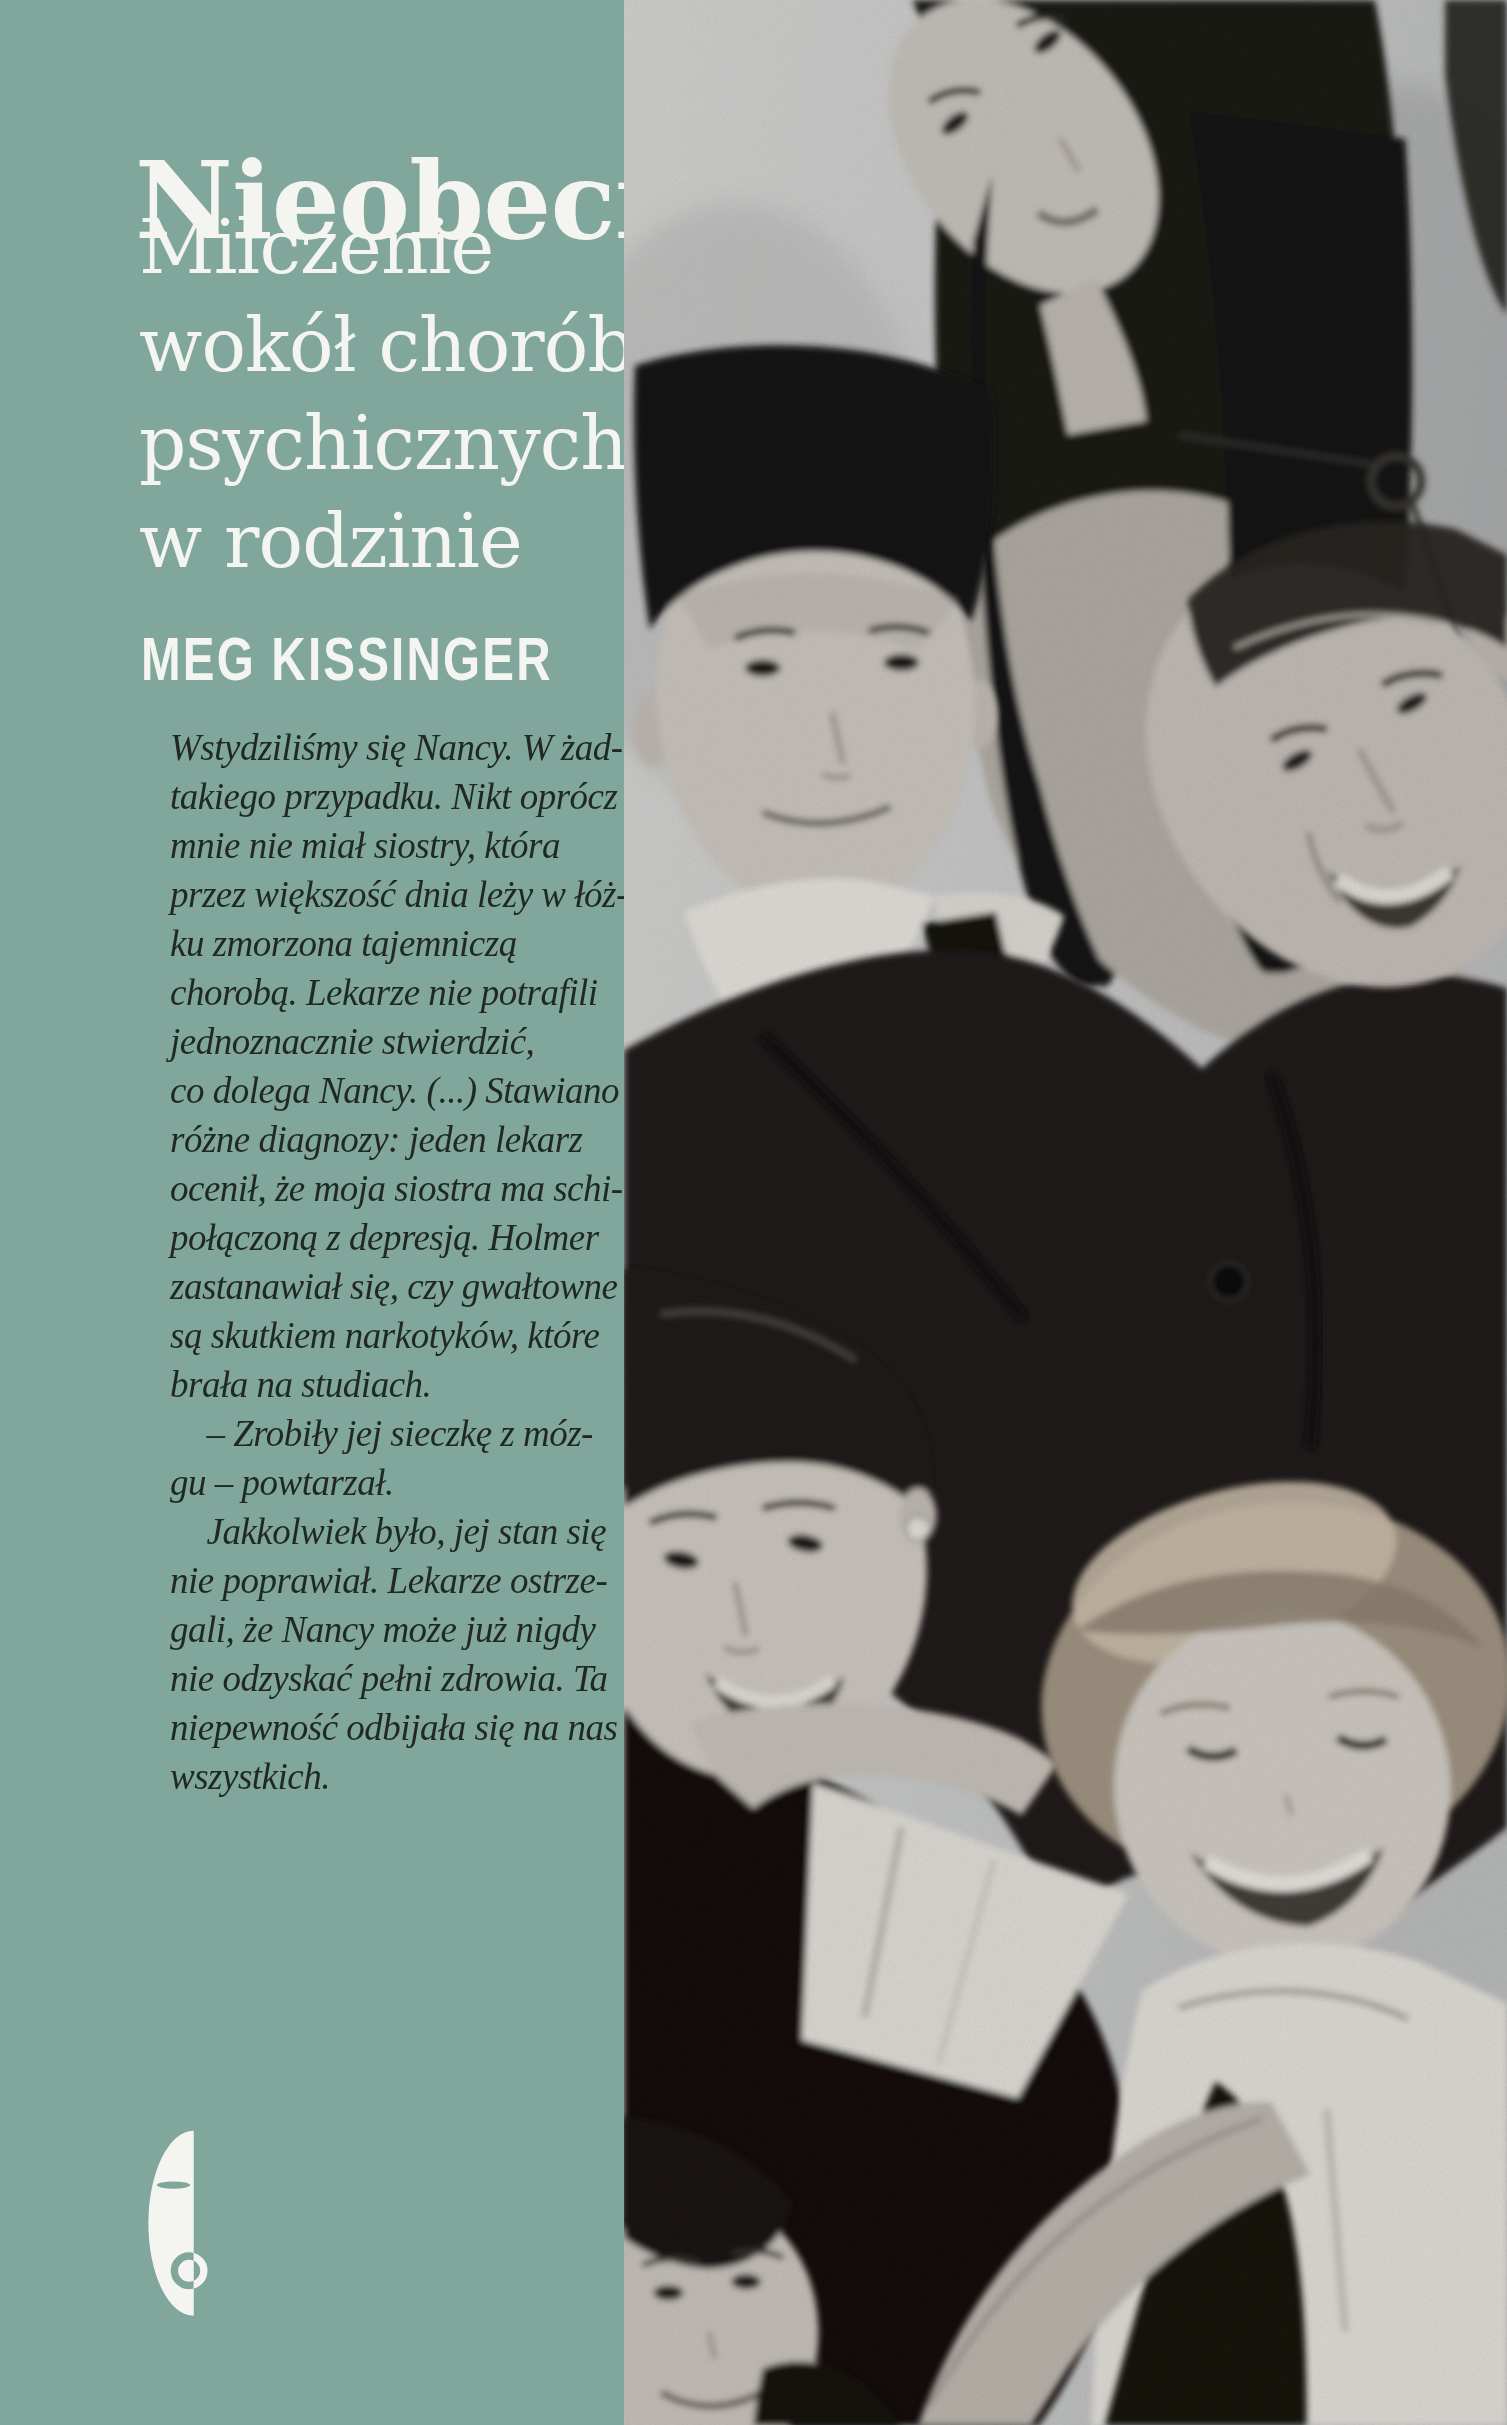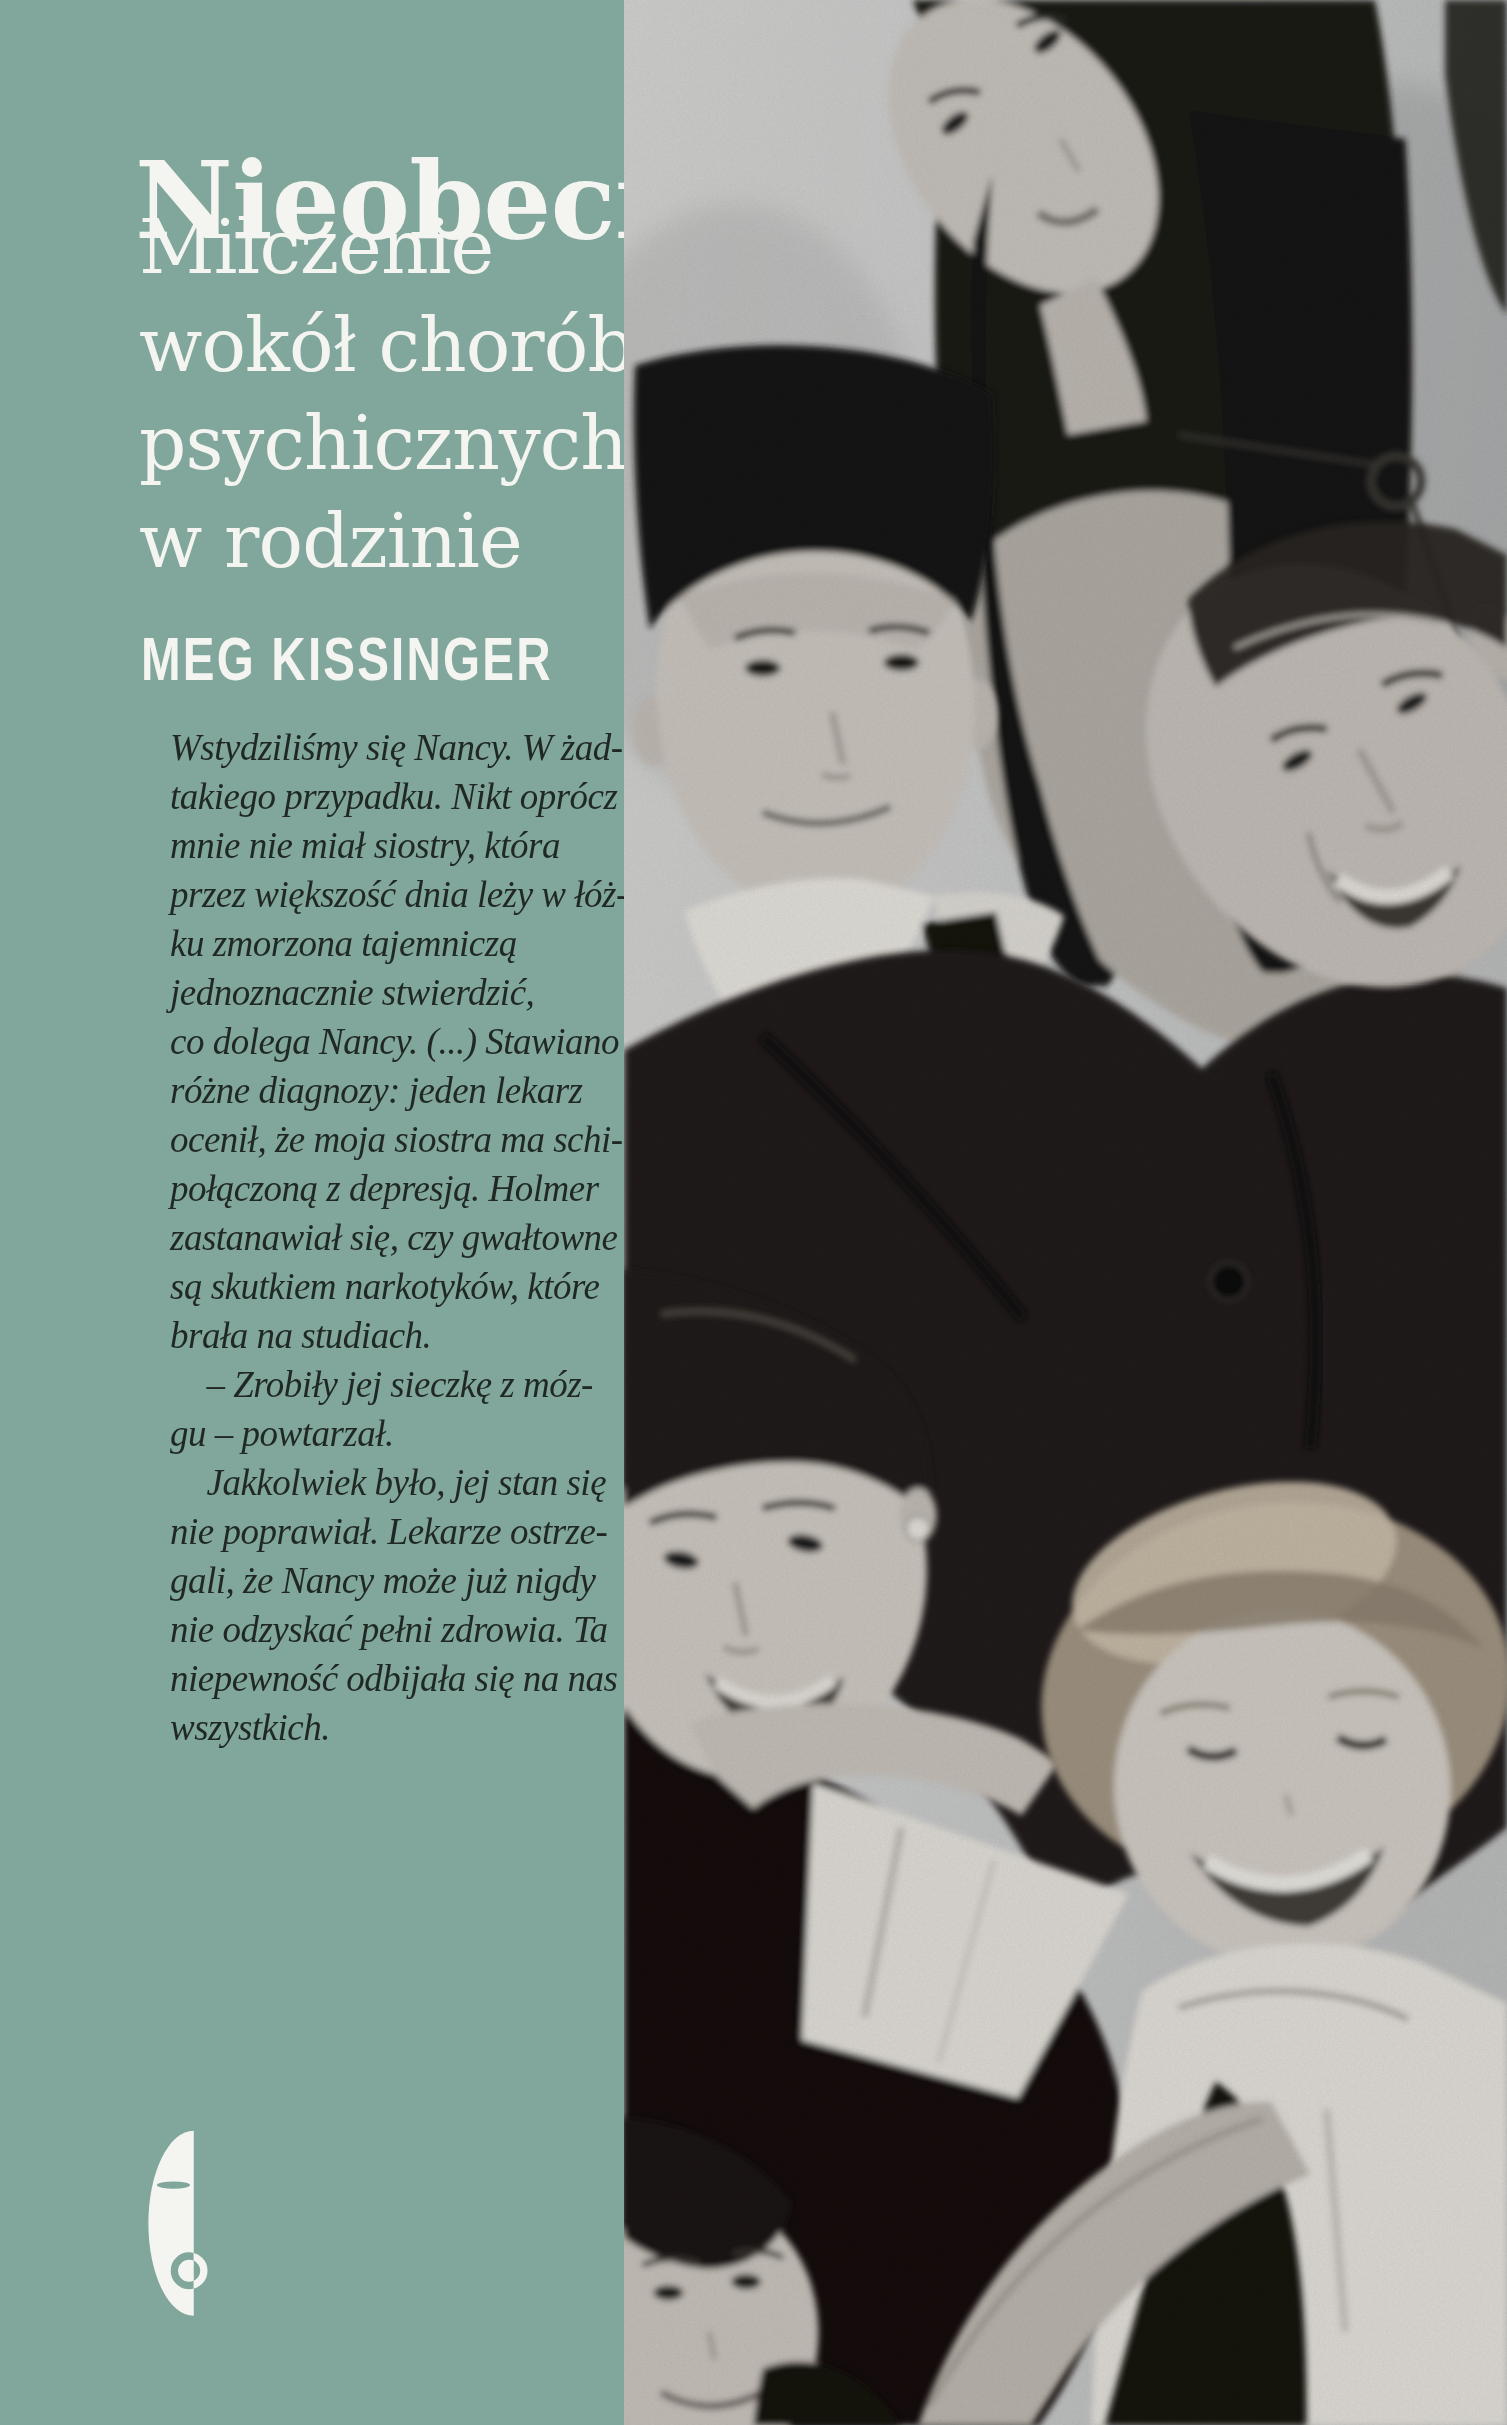--- a/index.html
+++ b/index.html
@@ -61,20 +61,21 @@
       </div>
 
     <div class="author">MEG KISSINGER</div>
 
     <div class="excerpt">
         <div class="line">Wstydziliśmy się Nancy. W żad-</div>
         <div class="line">takiego przypadku. Nikt oprócz</div>
         <div class="line">mnie nie miał siostry, która</div>
         <div class="line">przez większość dnia leży w łóż-</div>
         <div class="line">ku zmorzona tajemniczą</div>
+        <div class="line">chorobą. Lekarze nie potrafili</div>
         <div class="line">jednoznacznie stwierdzić,</div>
         <div class="line">co dolega Nancy. (...) Stawiano</div>
         <div class="line">różne diagnozy: jeden lekarz</div>
         <div class="line">ocenił, że moja siostra ma schi-</div>
         <div class="line">połączoną z depresją. Holmer</div>
         <div class="line">zastanawiał się, czy gwałtowne</div>
         <div class="line">są skutkiem narkotyków, które</div>
         <div class="line">brała na studiach.</div>
         <div class="line"> – Zrobiły jej sieczkę z móz-</div>
         <div class="line">gu – powtarzał.</div>

